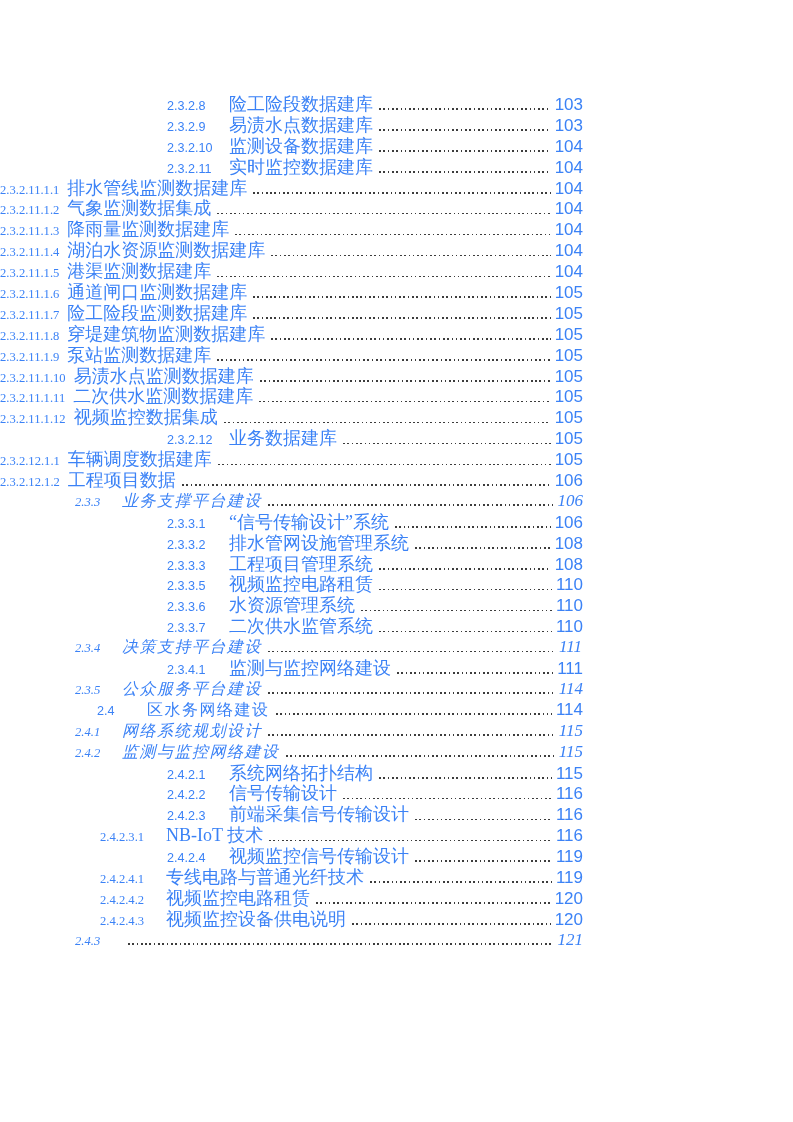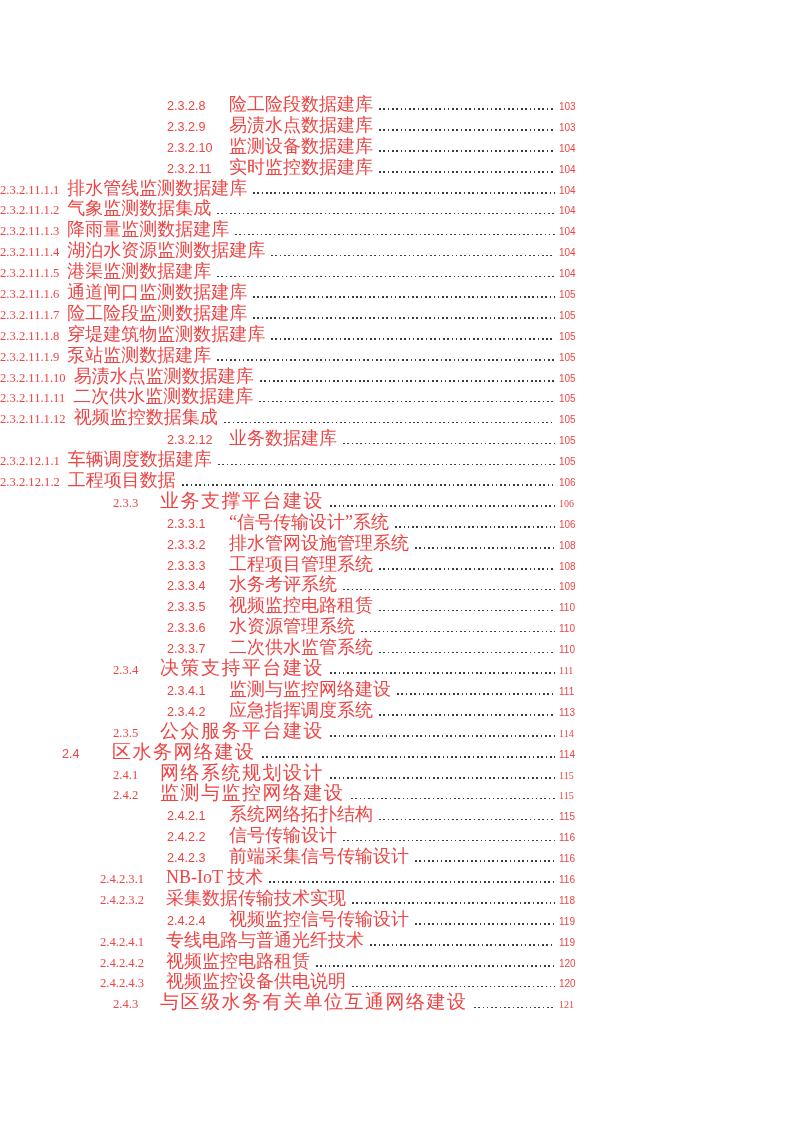--- a/index.html
+++ b/index.html
@@ -1,49 +1,49 @@
 <!DOCTYPE html>
 <html><head>
 <meta charset="utf-8">
 <style>
   html,body{margin:0;padding:0;background:#ffffff;}
   .page{
     width:704px;height:1122px;background:#ffffff;position:relative;overflow:hidden;
-    color:#ef4444;font-family:"Liberation Serif","DejaVu Serif",serif;
+    color:#3b82f6;font-family:"Liberation Serif","DejaVu Serif",serif;
   }
   .toc{position:absolute;top:94px;left:0;right:121px;}
   .row{display:flex;align-items:baseline;height:20.9px;line-height:20.9px;white-space:nowrap;}
   .num{
     font-family:"Liberation Sans","DejaVu Sans",sans-serif;
     font-size:12.6px;margin-right:8px;flex:0 0 auto;
   }
   .title{
     font-family:"Liberation Serif","DejaVu Serif",serif;
     font-size:18px;flex:0 0 auto;
   }
   .leader{
     flex:1 1 auto;height:1.6px;margin:0 4px 0 6px;align-self:baseline;
     background:repeating-linear-gradient(90deg,#3c3c3c 0 1.6px,transparent 1.6px 4.3px);
   }
   .pageno{
     font-family:"Liberation Sans","DejaVu Sans",sans-serif;
-    font-size:10px;min-width:24px;flex:0 0 auto;
+    font-size:17px;min-width:24px;flex:0 0 auto;
   }
   
-  .lvl2{padding-left:62px}  .lvl2 .num{min-width:42px}
-  .lvl3{padding-left:113px;}
+  .lvl2{padding-left:97px}  .lvl2 .num{min-width:42px}
+  .lvl3{padding-left:75px;font-style:italic}
   .lvl3 .num{min-width:39px;font-family:"Liberation Serif","DejaVu Serif",serif}
   .lvl3 .pageno{font-family:"Liberation Serif","DejaVu Serif",serif}
   .lvl4{padding-left:167px}  .lvl4 .num{min-width:54px}
   .lvl5{padding-left:100px}
   .lvl5 .num{min-width:58px;font-family:"Liberation Serif","DejaVu Serif",serif}
   .lvl6{}
   .lvl6 .num{min-width:57px;font-family:"Liberation Serif","DejaVu Serif",serif}
   
-  .lvl2 .title,.lvl3 .title{letter-spacing:1.5px;font-size:19px}
+  .lvl2 .title,.lvl3 .title{letter-spacing:1.5px;font-size:16px}
 </style>
 </head>
 <body>
 
 <div class="page">
   <div class="toc">
       <div class="row lvl4">
         <span class="num">2.3.2.8</span>
         <span class="title">险工险段数据建库</span>
         <span class="leader"></span>
@@ -175,26 +175,20 @@
         <span class="leader"></span>
         <span class="pageno">108</span>
       </div>
       <div class="row lvl4">
         <span class="num">2.3.3.3</span>
         <span class="title">工程项目管理系统</span>
         <span class="leader"></span>
         <span class="pageno">108</span>
       </div>
       <div class="row lvl4">
-        <span class="num">2.3.3.4</span>
-        <span class="title">水务考评系统</span>
-        <span class="leader"></span>
-        <span class="pageno">109</span>
-      </div>
-      <div class="row lvl4">
         <span class="num">2.3.3.5</span>
         <span class="title">视频监控电路租赁</span>
         <span class="leader"></span>
         <span class="pageno">110</span>
       </div>
       <div class="row lvl4">
         <span class="num">2.3.3.6</span>
         <span class="title">水资源管理系统</span>
         <span class="leader"></span>
         <span class="pageno">110</span>
@@ -209,26 +203,20 @@
         <span class="num">2.3.4</span>
         <span class="title">决策支持平台建设</span>
         <span class="leader"></span>
         <span class="pageno">111</span>
       </div>
       <div class="row lvl4">
         <span class="num">2.3.4.1</span>
         <span class="title">监测与监控网络建设</span>
         <span class="leader"></span>
         <span class="pageno">111</span>
-      </div>
-      <div class="row lvl4">
-        <span class="num">2.3.4.2</span>
-        <span class="title">应急指挥调度系统</span>
-        <span class="leader"></span>
-        <span class="pageno">113</span>
       </div>
       <div class="row lvl3">
         <span class="num">2.3.5</span>
         <span class="title">公众服务平台建设</span>
         <span class="leader"></span>
         <span class="pageno">114</span>
       </div>
       <div class="row lvl2">
         <span class="num">2.4</span>
         <span class="title">区水务网络建设</span>
@@ -264,26 +252,20 @@
         <span class="title">前端采集信号传输设计</span>
         <span class="leader"></span>
         <span class="pageno">116</span>
       </div>
       <div class="row lvl5">
         <span class="num">2.4.2.3.1</span>
         <span class="title">NB-IoT 技术</span>
         <span class="leader"></span>
         <span class="pageno">116</span>
       </div>
-      <div class="row lvl5">
-        <span class="num">2.4.2.3.2</span>
-        <span class="title">采集数据传输技术实现</span>
-        <span class="leader"></span>
-        <span class="pageno">118</span>
-      </div>
       <div class="row lvl4">
         <span class="num">2.4.2.4</span>
         <span class="title">视频监控信号传输设计</span>
         <span class="leader"></span>
         <span class="pageno">119</span>
       </div>
       <div class="row lvl5">
         <span class="num">2.4.2.4.1</span>
         <span class="title">专线电路与普通光纤技术</span>
         <span class="leader"></span>
@@ -296,18 +278,17 @@
         <span class="pageno">120</span>
       </div>
       <div class="row lvl5">
         <span class="num">2.4.2.4.3</span>
         <span class="title">视频监控设备供电说明</span>
         <span class="leader"></span>
         <span class="pageno">120</span>
       </div>
       <div class="row lvl3">
         <span class="num">2.4.3</span>
-        <span class="title">与区级水务有关单位互通网络建设</span>
         <span class="leader"></span>
         <span class="pageno">121</span>
       </div>
     </div>
 </div>
 
 </body></html>

